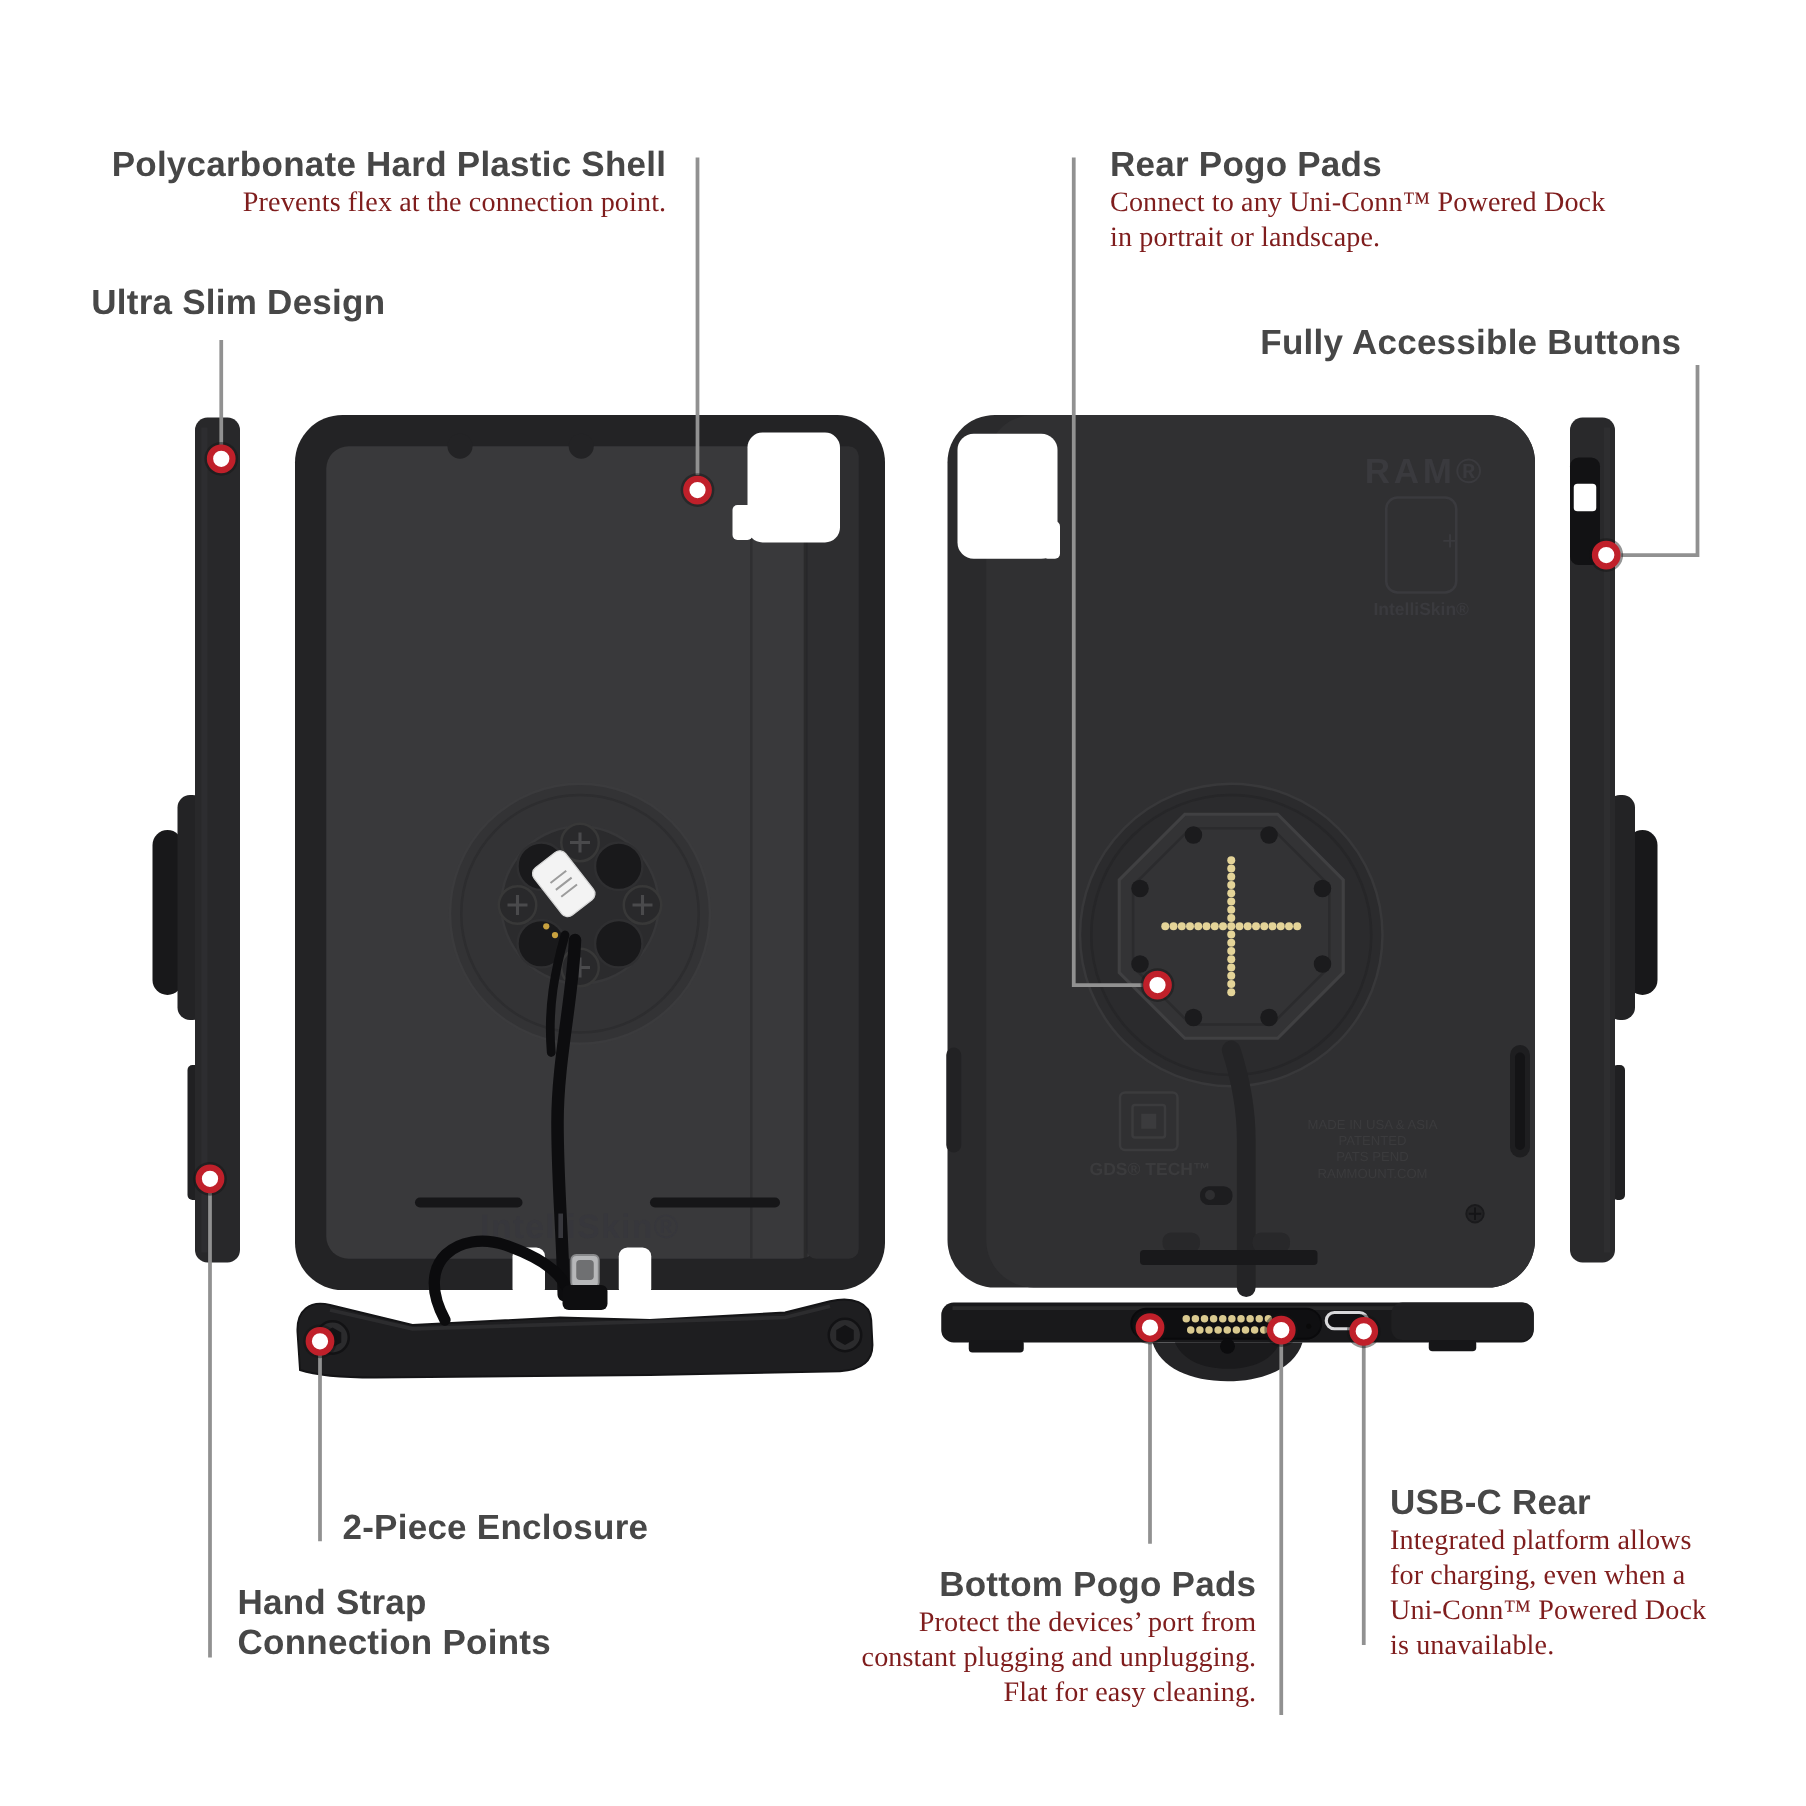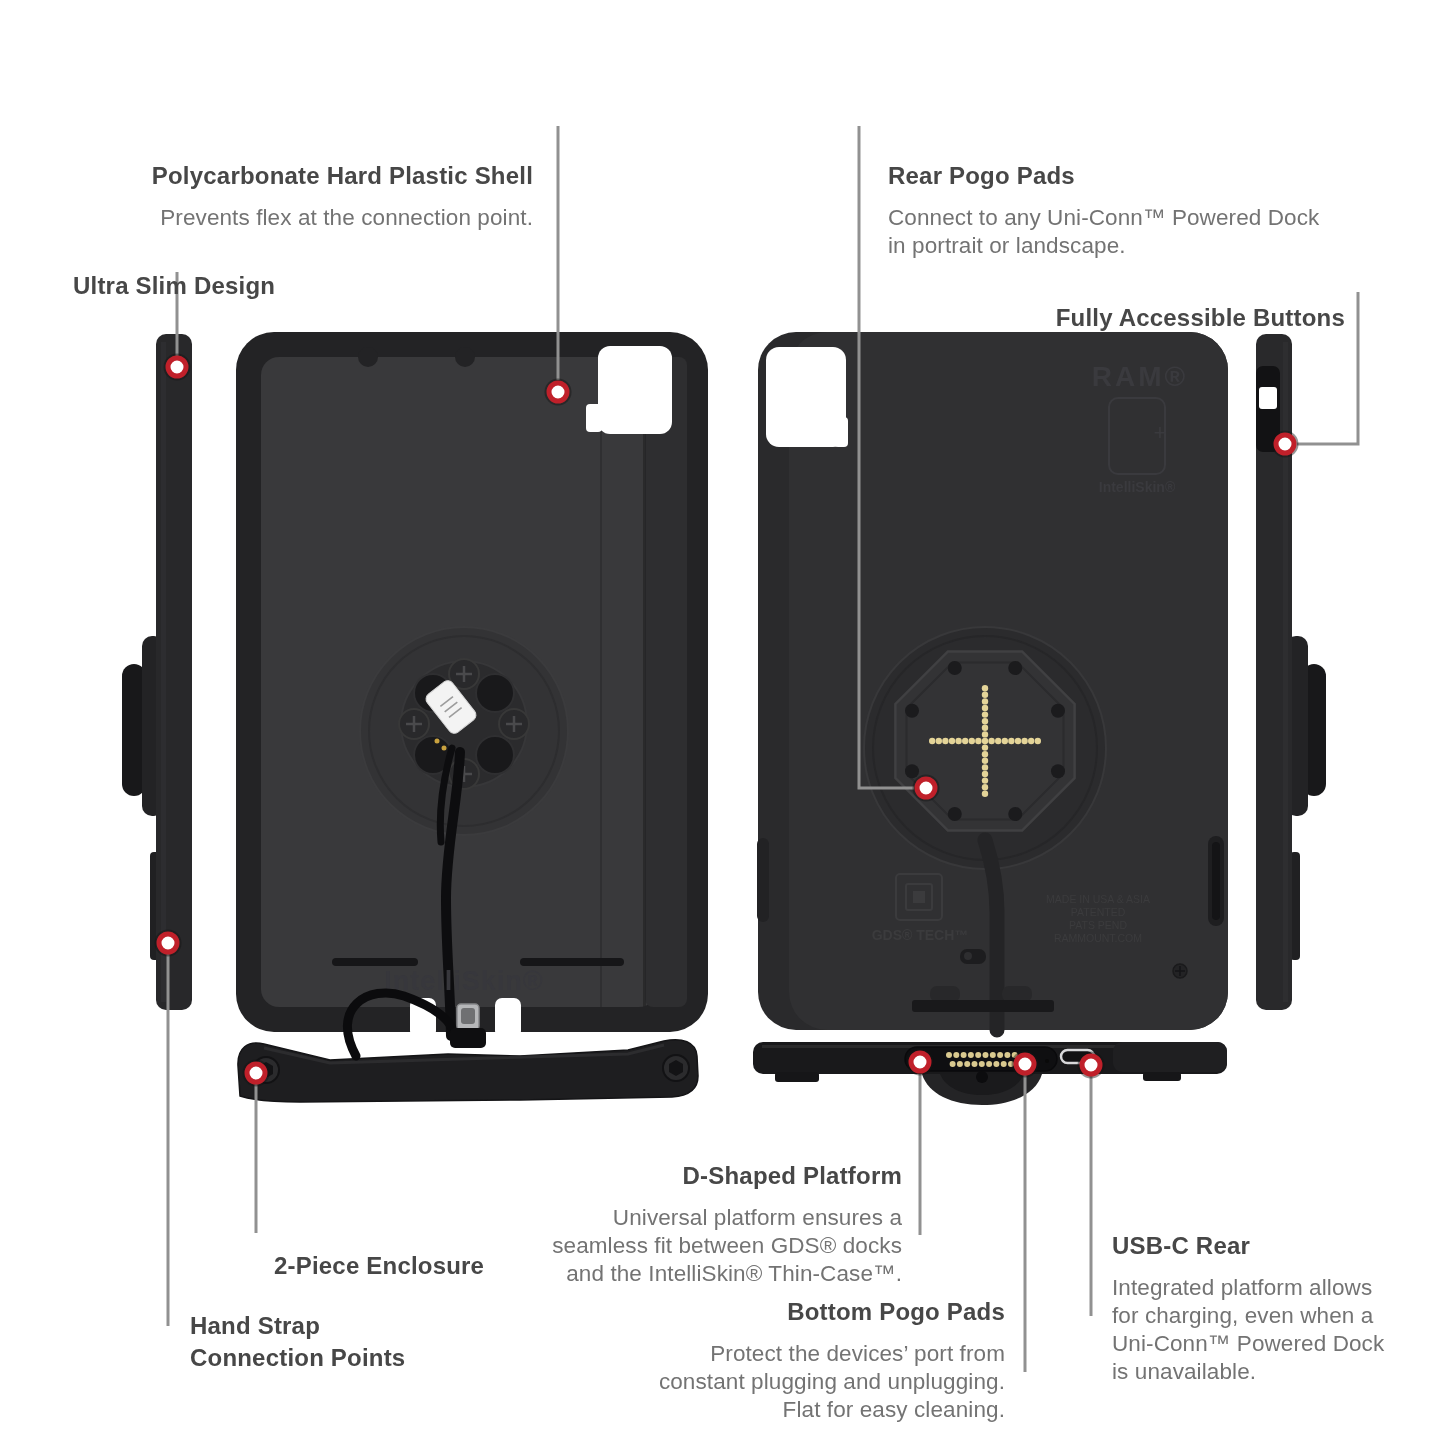--- a/index.html
+++ b/index.html
@@ -3,26 +3,26 @@
 <meta charset="utf-8">
 <style>
   html,body{margin:0;padding:0;background:#ffffff;}
   .canvas{
     position:relative;width:1445px;height:1445px;background:#ffffff;
     font-family:"Liberation Sans", sans-serif;overflow:hidden;
   }
   .canvas svg{position:absolute;left:0;top:0;}
   .callout{position:absolute;}
   .callout .t{
-    font-weight:bold;font-size:24px;line-height:32px;color:#474747;
-    white-space:pre-line;letter-spacing:.2px;margin-top:44px;
+    font-weight:bold;font-size:28px;line-height:32px;color:#474747;
+    white-space:pre-line;letter-spacing:.2px;
   }
   .callout .d{
-    font-size:22.5px;line-height:28px;color:#737373;margin-top:12px;
-    white-space:pre-line;letter-spacing:.1px;
+    font-size:22.5px;line-height:28px;color:#7f1d1d;margin-top:0;
+    white-space:pre-line;letter-spacing:.1px;font-family:Liberation Serif, serif;
   }
   .align-right{text-align:right;}
   .marker{
     position:absolute;width:13px;height:13px;border-radius:50%;
     background:#ffffff;border:5px solid #c0202a;
     box-shadow:0 0 0 2px rgba(20,20,20,.45);
     transform:translate(-50%,-50%);
   }
 </style>
 </head>
@@ -285,26 +285,20 @@
 
 <div class="callout" style="left:274px;top:1206px">
   <div class="t">2-Piece Enclosure</div>
 </div>
 
 <div class="callout" style="left:190px;top:1266px">
   <div class="t">Hand Strap
 Connection Points</div>
 </div>
 
-<div class="callout align-right" style="right:543px;top:1116px">
-  <div class="t">D-Shaped Platform</div>
-  <div class="d">Universal platform ensures a
-seamless fit between GDS® docks
-and the IntelliSkin® Thin-Case™.</div>
-</div>
 
 <div class="callout align-right" style="right:440px;top:1252px">
   <div class="t">Bottom Pogo Pads</div>
   <div class="d">Protect the devices’ port from
 constant plugging and unplugging.
 Flat for easy cleaning.</div>
 </div>
 
 <div class="callout" style="left:1112px;top:1186px">
   <div class="t">USB-C Rear</div>

